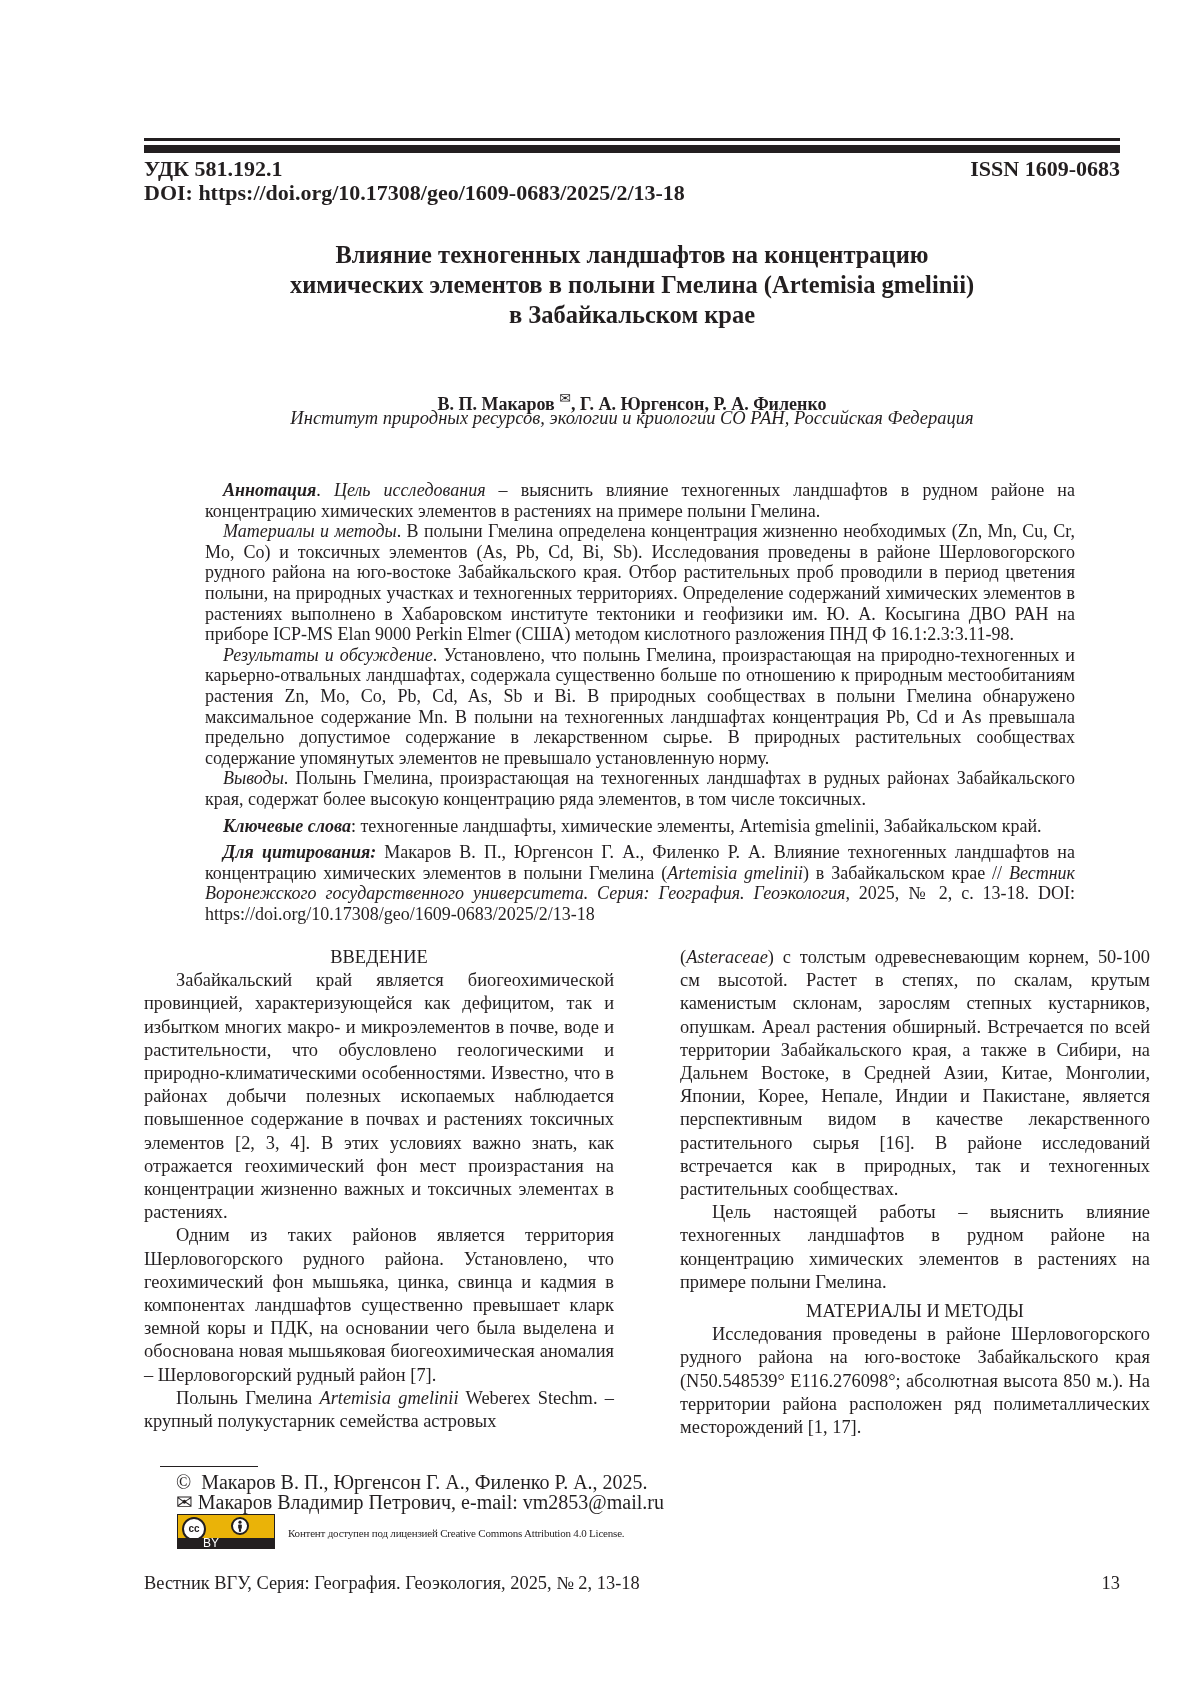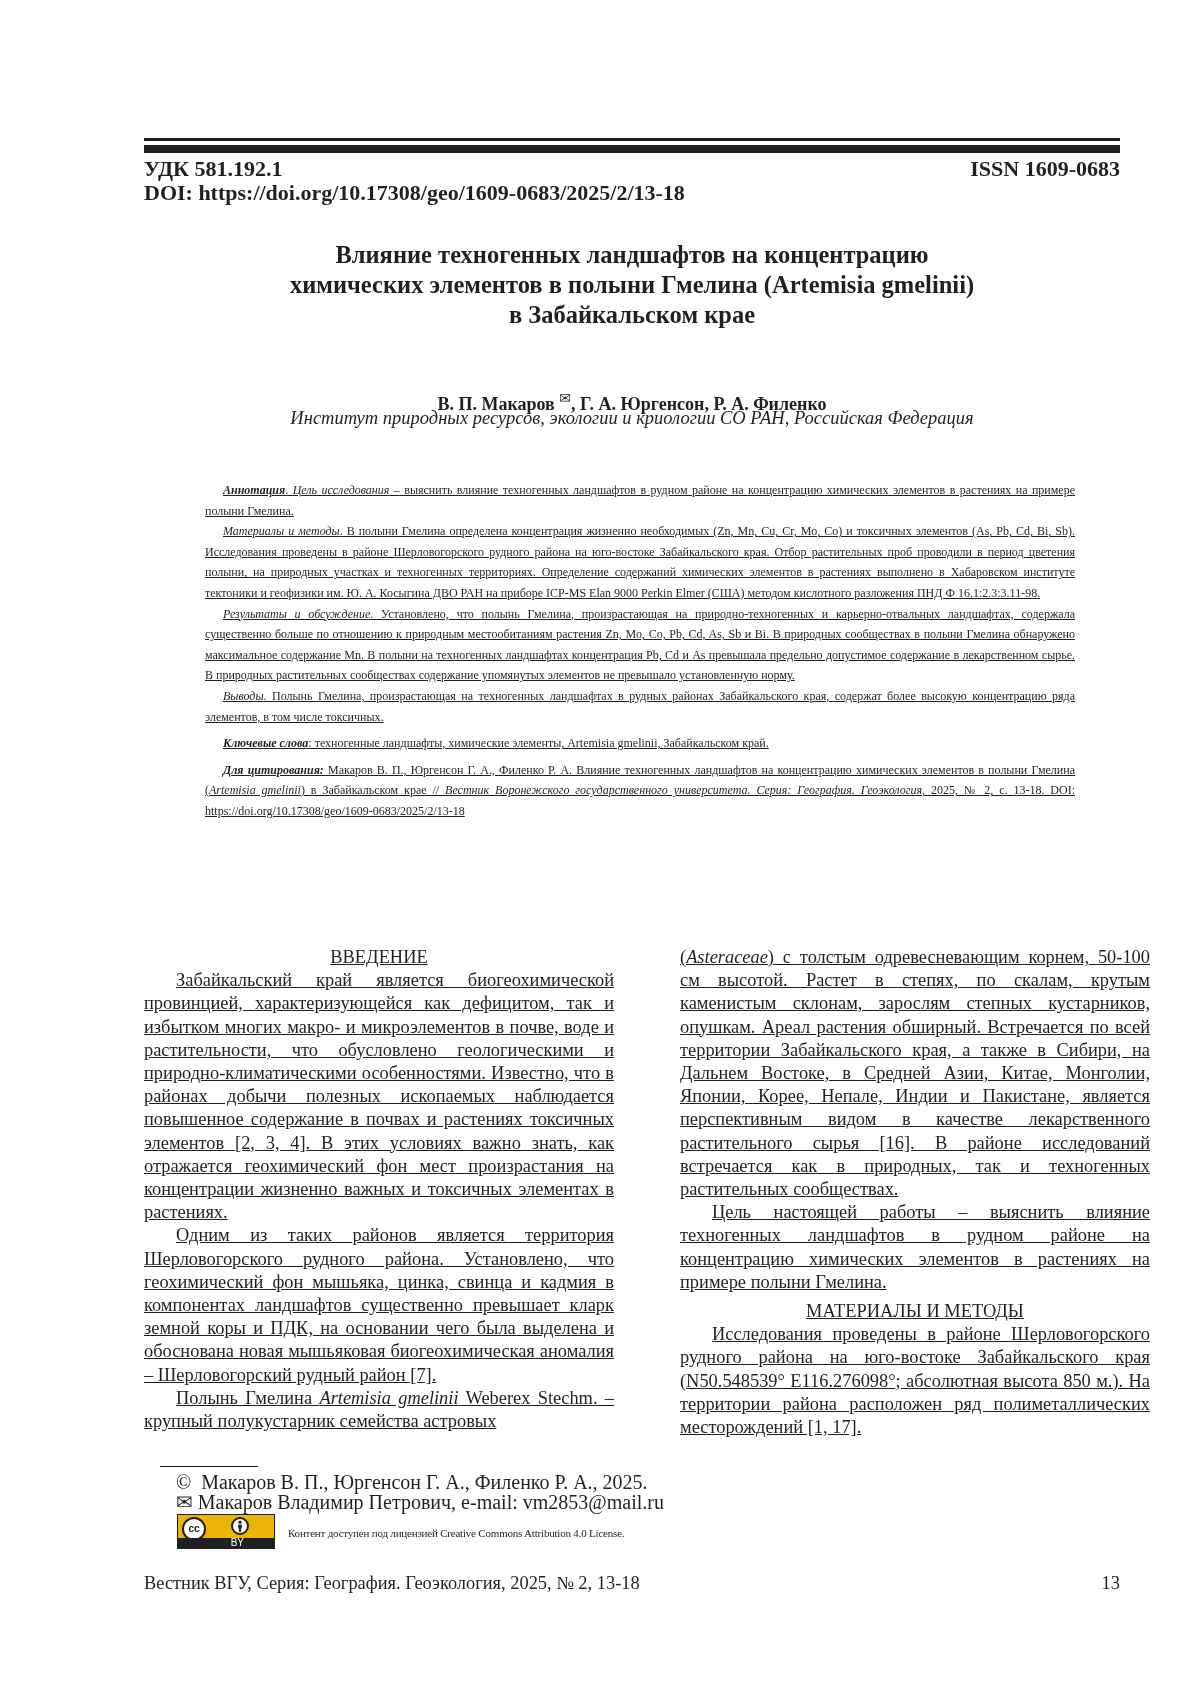--- a/index.html
+++ b/index.html
@@ -5,32 +5,32 @@
   html, body { margin:0; padding:0; background:#ffffff; }
   body { width:1200px; height:1698px; position:relative; overflow:hidden; color:#231f20;
          font-family:"Liberation Serif", "DejaVu Serif", serif; }
   .rule-thin { position:absolute; left:144px; width:976px; height:3px; top:138px; background:#231f20; }
   .rule-thick { position:absolute; left:144px; width:976px; height:8px; top:145px; background:#231f20; }
   .hdr { position:absolute; font-weight:bold; font-size:22px; line-height:24px; }
   .title { position:absolute; left:144px; width:976px; top:240px; text-align:center; font-weight:bold; font-size:24.5px; line-height:30px; }
   .authors { position:absolute; left:144px; width:976px; top:359px; text-align:center; font-weight:bold; font-size:18px; line-height:24px;margin-top:28px; }
   .authors sup { font-weight:normal; font-size:14px; }
   .affil { position:absolute; left:144px; width:976px; top:406px; text-align:center; font-style:italic; font-size:18.5px; line-height:24px; }
-  .abstract { position:absolute; left:205px; width:870px; top:480px; font-size:12px; line-height:20.6px; text-align:justify;text-decoration:underline; }
+  .abstract { position:absolute; left:205px; width:870px; top:480px; font-size:18px; line-height:20.6px; text-align:justify; }
   .abstract p { margin:0; text-indent:18px; }
   .abstract .gap { margin-top:6px; }
-  .col { position:absolute; top:946px; width:470px; font-size:18.4px; line-height:23.2px; text-align:justify;text-decoration:underline; }
+  .col { position:absolute; top:946px; width:470px; font-size:18.4px; line-height:23.2px; text-align:justify; }
   .col p { margin:0; text-indent:32px; }
   .col .sec { text-align:center; text-indent:0; }
   .col-left { left:144px; }
   .col-right { left:680px; }
   .fn-rule { position:absolute; left:160px; top:1466px; width:98px; height:1px; background:#231f20; }
   .fn { position:absolute; left:176px; font-size:20px; line-height:20px; }
   .cc-badge { position:absolute; left:177px; top:1514px; width:98px; height:35px; background:#eab308; border:1px solid #231f20; box-sizing:border-box; }
-  .cc-badge .strip { position:absolute; left:0; right:0; bottom:0; height:10px; background:#231f20; color:#fff; font-family:"Liberation Sans", sans-serif; font-size:10px; line-height:10px; text-align:right; padding-right:30px; }
+  .cc-badge .strip { position:absolute; left:0; right:0; bottom:0; height:10px; background:#231f20; color:#fff; font-family:"Liberation Sans", sans-serif; font-size:12px; line-height:10px; text-align:center; padding-right:30px; }
   .cc-circle { position:absolute; left:4px; top:2px; width:24px; height:24px; border:2px solid #231f20; border-radius:50%; background:#fff; box-sizing:border-box; font-family:"Liberation Sans", sans-serif; font-weight:bold; font-size:10px; line-height:20px; text-align:center; }
   .by-circle { position:absolute; left:53px; top:2px; width:18px; height:18px; border:2px solid #231f20; border-radius:50%; background:#fff; box-sizing:border-box; }
   .lic { position:absolute; left:288px; top:1523px; font-size:11px; line-height:20px; letter-spacing:-0.2px; }
   .footer { position:absolute; top:1571px; font-size:18.4px; line-height:24px; }
 </style>
 </head>
 <body>
 
 <div class="rule-thin"></div>
 <div class="rule-thick"></div>

